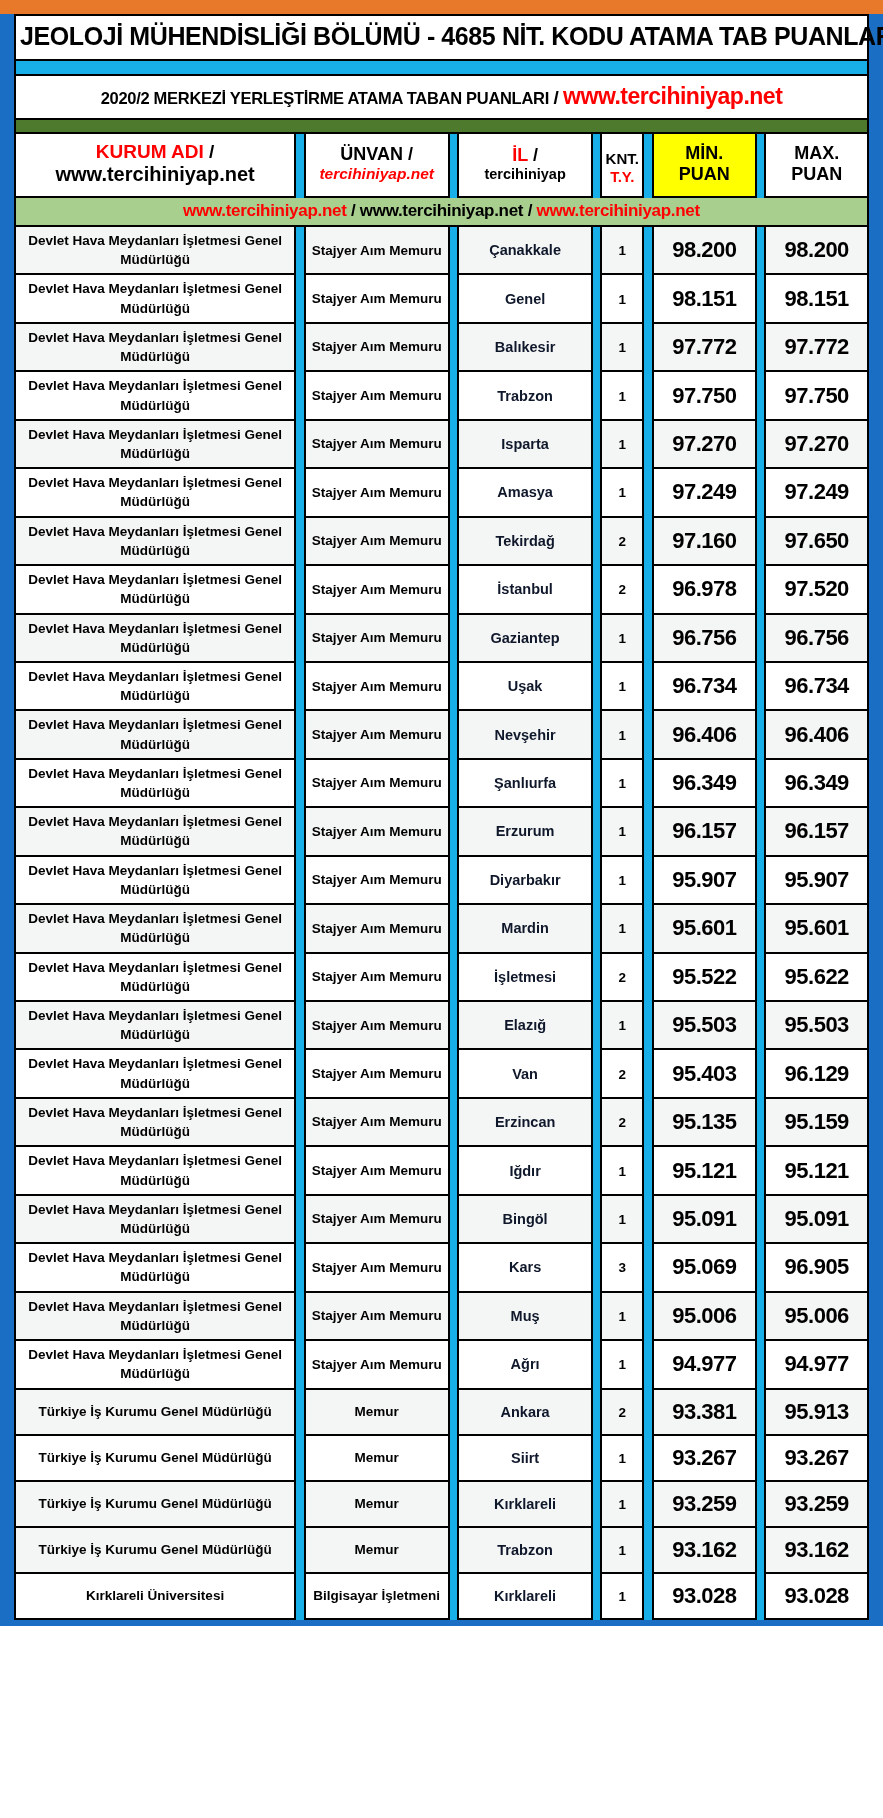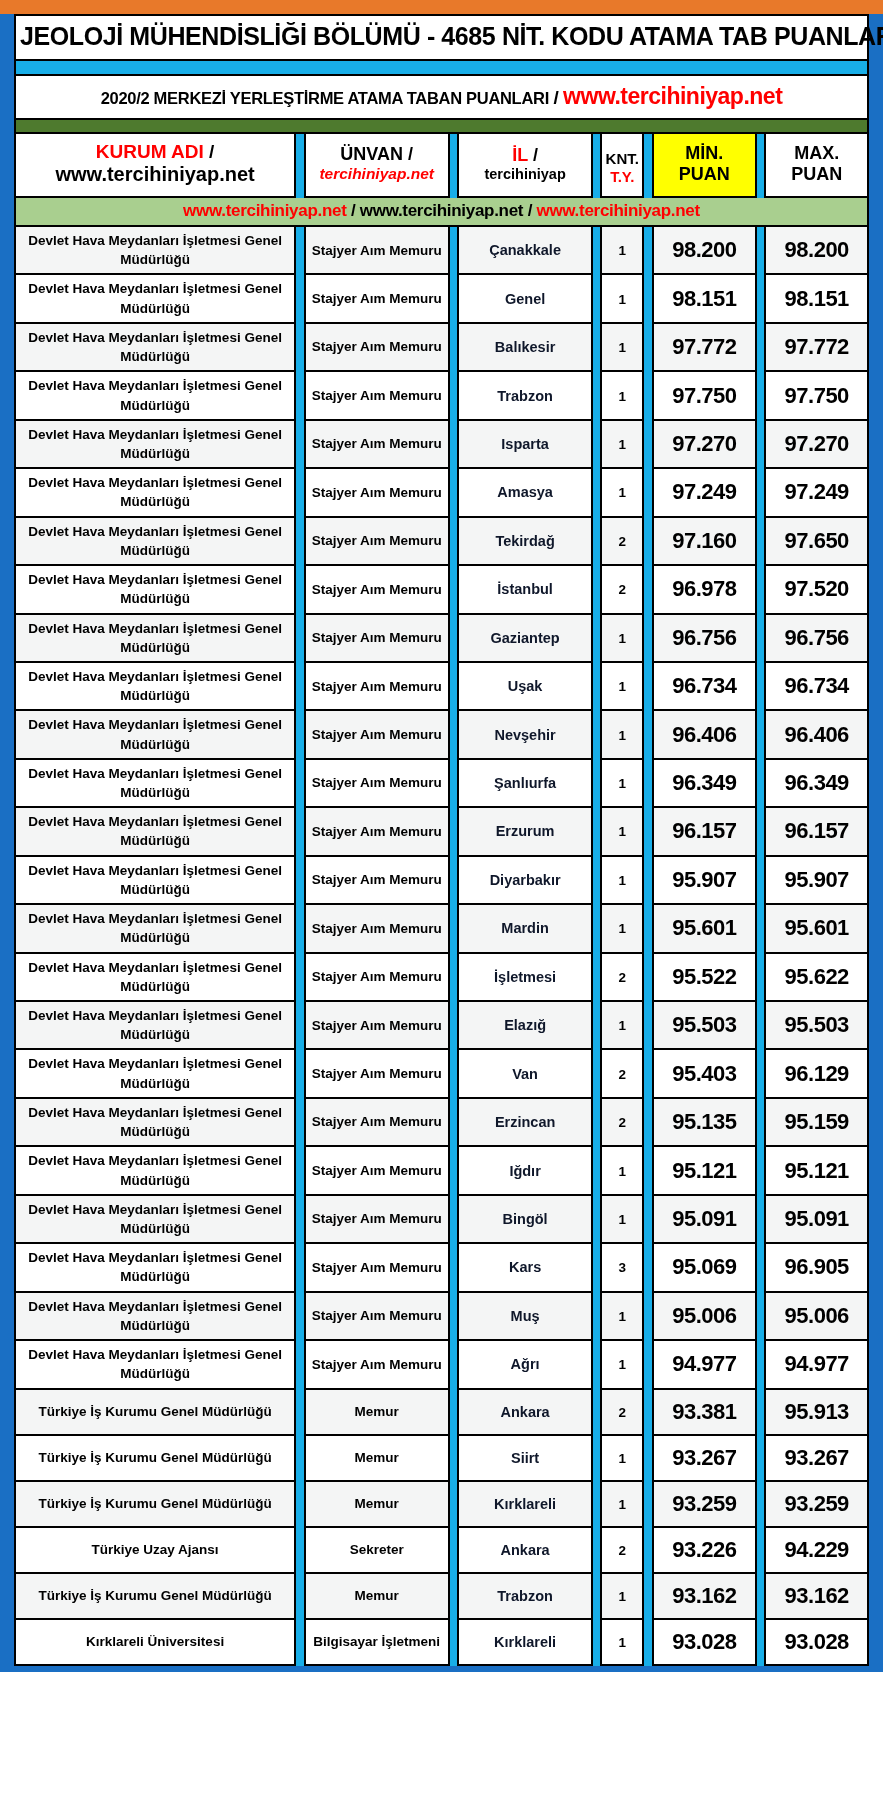--- a/index.html
+++ b/index.html
@@ -590,33 +590,20 @@
             <td class="dc"><span class="c-unvan-txt">Memur</span></td>
             <td class="vsep"></td>
             <td class="dc"><span class="c-il-txt">Kırklareli</span></td>
             <td class="vsep"></td>
             <td class="dc"><span class="c-knt-txt">1</span></td>
             <td class="vsep"></td>
             <td class="dc"><span class="c-score">93.259</span></td>
             <td class="vsep"></td>
             <td class="dc"><span class="c-score">93.259</span></td>
           </tr>
-          <tr class="datarow r-even">
-            <td class="dc"><span class="c-kurum-txt">Türkiye Uzay Ajansı</span></td>
-            <td class="vsep"></td>
-            <td class="dc"><span class="c-unvan-txt">Sekreter</span></td>
-            <td class="vsep"></td>
-            <td class="dc"><span class="c-il-txt">Ankara</span></td>
-            <td class="vsep"></td>
-            <td class="dc"><span class="c-knt-txt">2</span></td>
-            <td class="vsep"></td>
-            <td class="dc"><span class="c-score">93.226</span></td>
-            <td class="vsep"></td>
-            <td class="dc"><span class="c-score">94.229</span></td>
-          </tr>
           <tr class="datarow r-odd">
             <td class="dc"><span class="c-kurum-txt">Türkiye İş Kurumu Genel Müdürlüğü</span></td>
             <td class="vsep"></td>
             <td class="dc"><span class="c-unvan-txt">Memur</span></td>
             <td class="vsep"></td>
             <td class="dc"><span class="c-il-txt">Trabzon</span></td>
             <td class="vsep"></td>
             <td class="dc"><span class="c-knt-txt">1</span></td>
             <td class="vsep"></td>
             <td class="dc"><span class="c-score">93.162</span></td>

